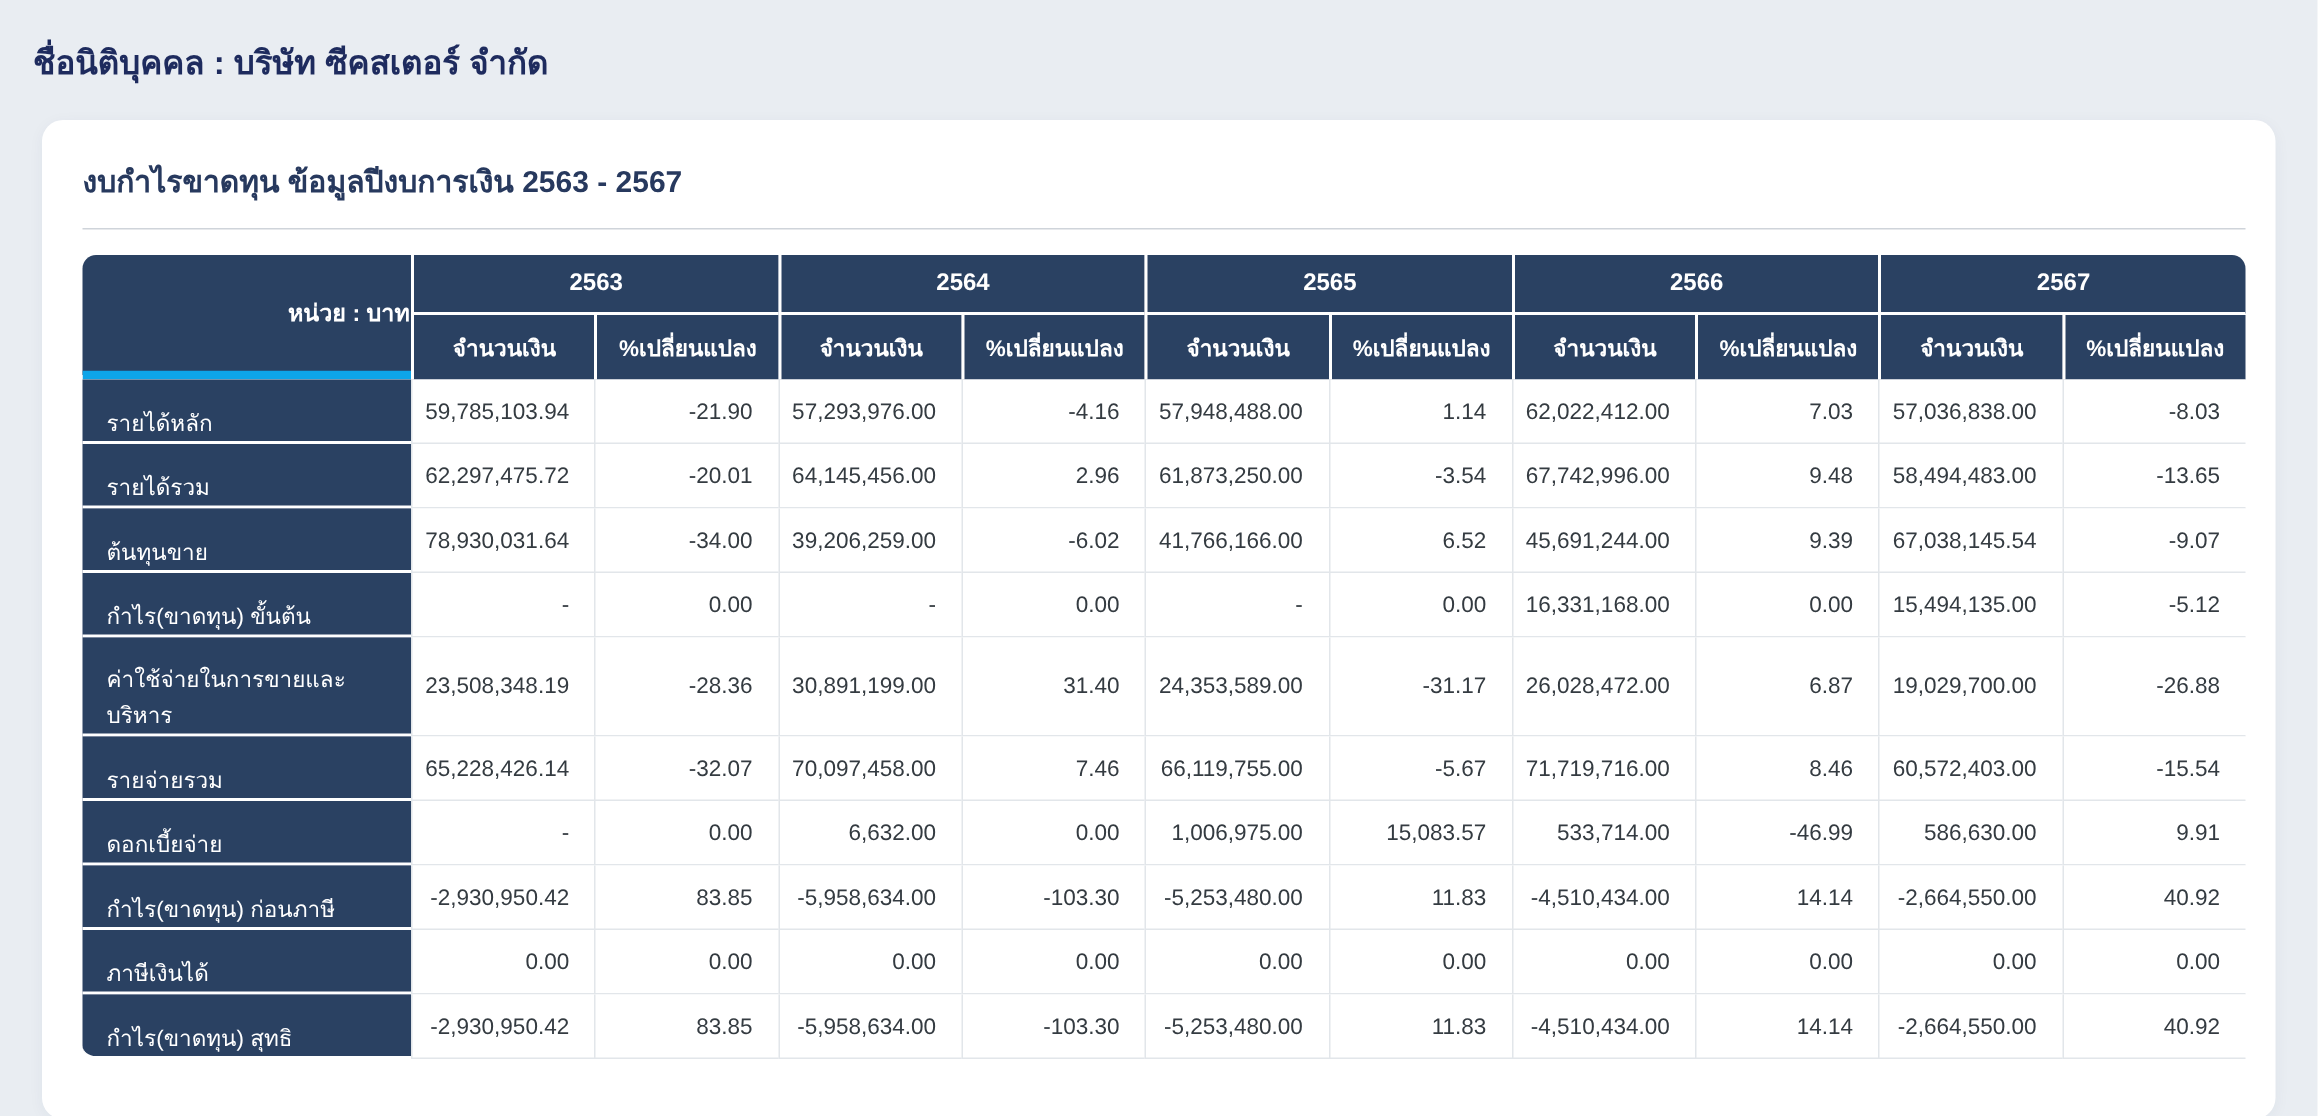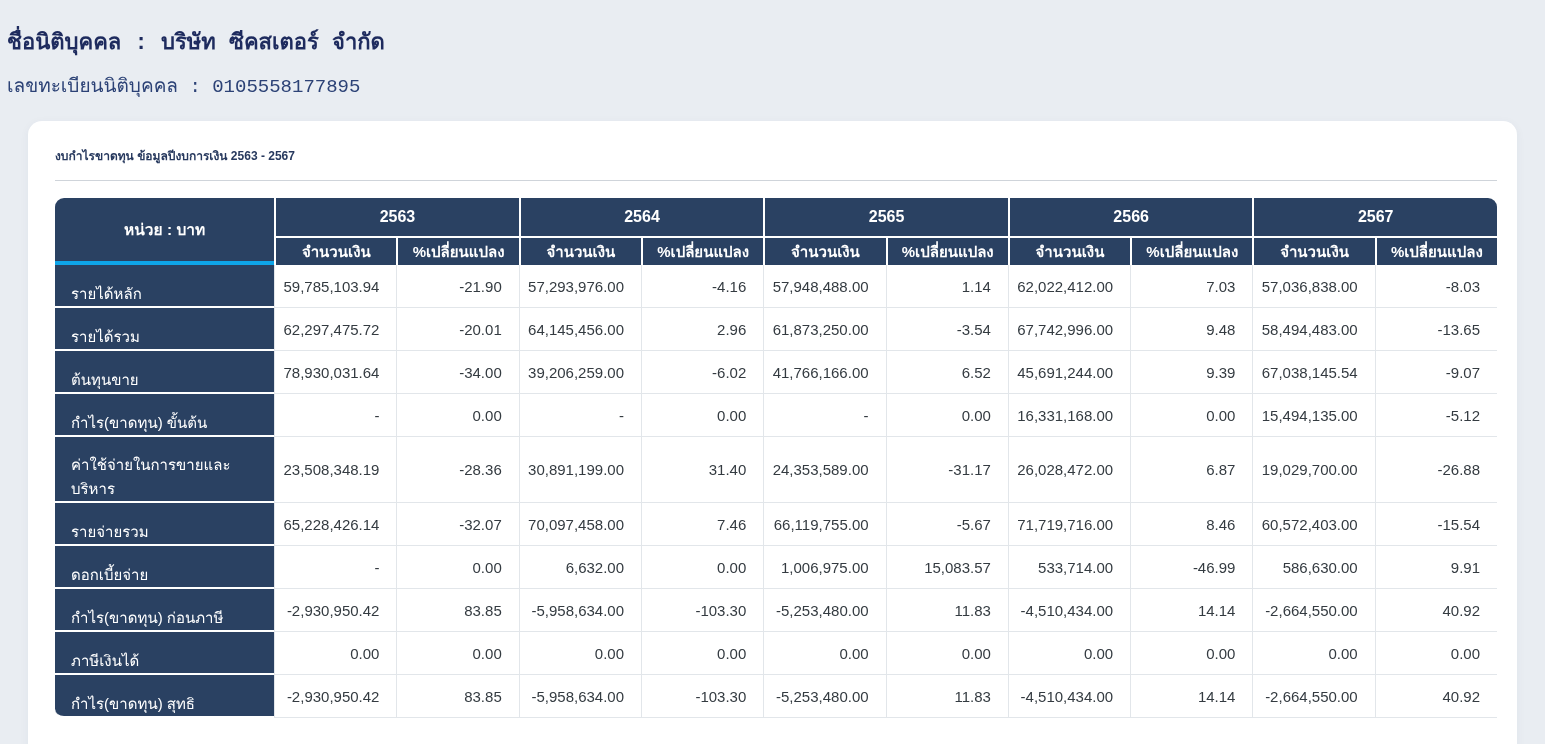--- a/index.html
+++ b/index.html
@@ -12,62 +12,62 @@
     --cell-border:#e2e6ea;
     --data-text:#343b41;
   }
   *{box-sizing:border-box;}
   html,body{margin:0;padding:0;}
   body{
     width:1545px;height:744px;overflow:hidden;
     background:var(--page-bg);
     font-family:"Liberation Sans","DejaVu Sans",sans-serif;
   }
-  .top-header{padding:24px 0 0 7px;font-family:Liberation Mono, monospace;}
+  .top-header{padding:24px 0 0 22px;}
   .company-name{
     margin:0;font-size:22px;font-weight:bold;color:var(--h1-navy);
   }
   .registration{
     margin-top:11px;font-size:19px;font-weight:400;color:var(--sub-navy);
   }
   .card{
     margin:21px 28px 0 28px;
     background:var(--card-bg);
     border-radius:14px;
     padding:25px 20px 40px 27px;
     box-shadow:0 2px 10px rgba(40,60,100,0.05);
     min-height:620px;
   }
   .card-title{
-    margin:0;font-size:12px;font-weight:600;color:var(--title-navy);
+    margin:0;font-size:20px;font-weight:600;color:var(--title-navy);
   }
   .divider{
     border:none;border-top:1px solid #cfd4da;margin:15px 0 17px 0;
   }
   table.fin-table{
     width:100%;
     border-collapse:separate;border-spacing:0;
     table-layout:fixed;
   }
   .fin-table th{
     background:var(--navy);color:#fff;font-weight:600;
   }
   th.unit-cell{
-    font-size:15.5px;text-align:center;vertical-align:middle;
+    font-size:15.5px;text-align:right;vertical-align:middle;
     border-top-left-radius:9px;
-    border-bottom:4px solid #0ea5e9;
+    border-bottom:6px solid #0ea5e9;
   }
   th.year-cell{
     font-size:16px;height:40px;
     border-left:2px solid #fff;border-bottom:2px solid #fff;
     text-align:center;
   }
   th.year-cell.last-year{border-top-right-radius:9px;}
   th.sub-cell{
-    font-size:15px;height:27px;
+    font-size:15px;height:43px;
     border-left:2px solid #fff;
     text-align:center;
   }
   td.label-cell{
     background:var(--navy);color:#fff;
     font-size:15px;font-weight:500;
     padding:16px 10px 0 16px;height:41px;
     border-bottom:2px solid #fff;
     text-align:left;vertical-align:middle;
   }
@@ -81,21 +81,20 @@
     border-left:1px solid var(--cell-border);
   }
 </style>
 </head>
 <body>
 
 <div class="page">
 
   <header class="top-header">
     <h1 class="company-name">ชื่อนิติบุคคล : บริษัท ซีคสเตอร์ จำกัด</h1>
-    <div class="registration">เลขทะเบียนนิติบุคคล : 0105558177895</div>
   </header>
 
   <section class="card">
     <h2 class="card-title">งบกำไรขาดทุน ข้อมูลปีงบการเงิน 2563 - 2567</h2>
     <hr class="divider">
 
     <table class="fin-table">
       <colgroup>
         <col style="width:15.2%">
         <col style="width:8.48%">

